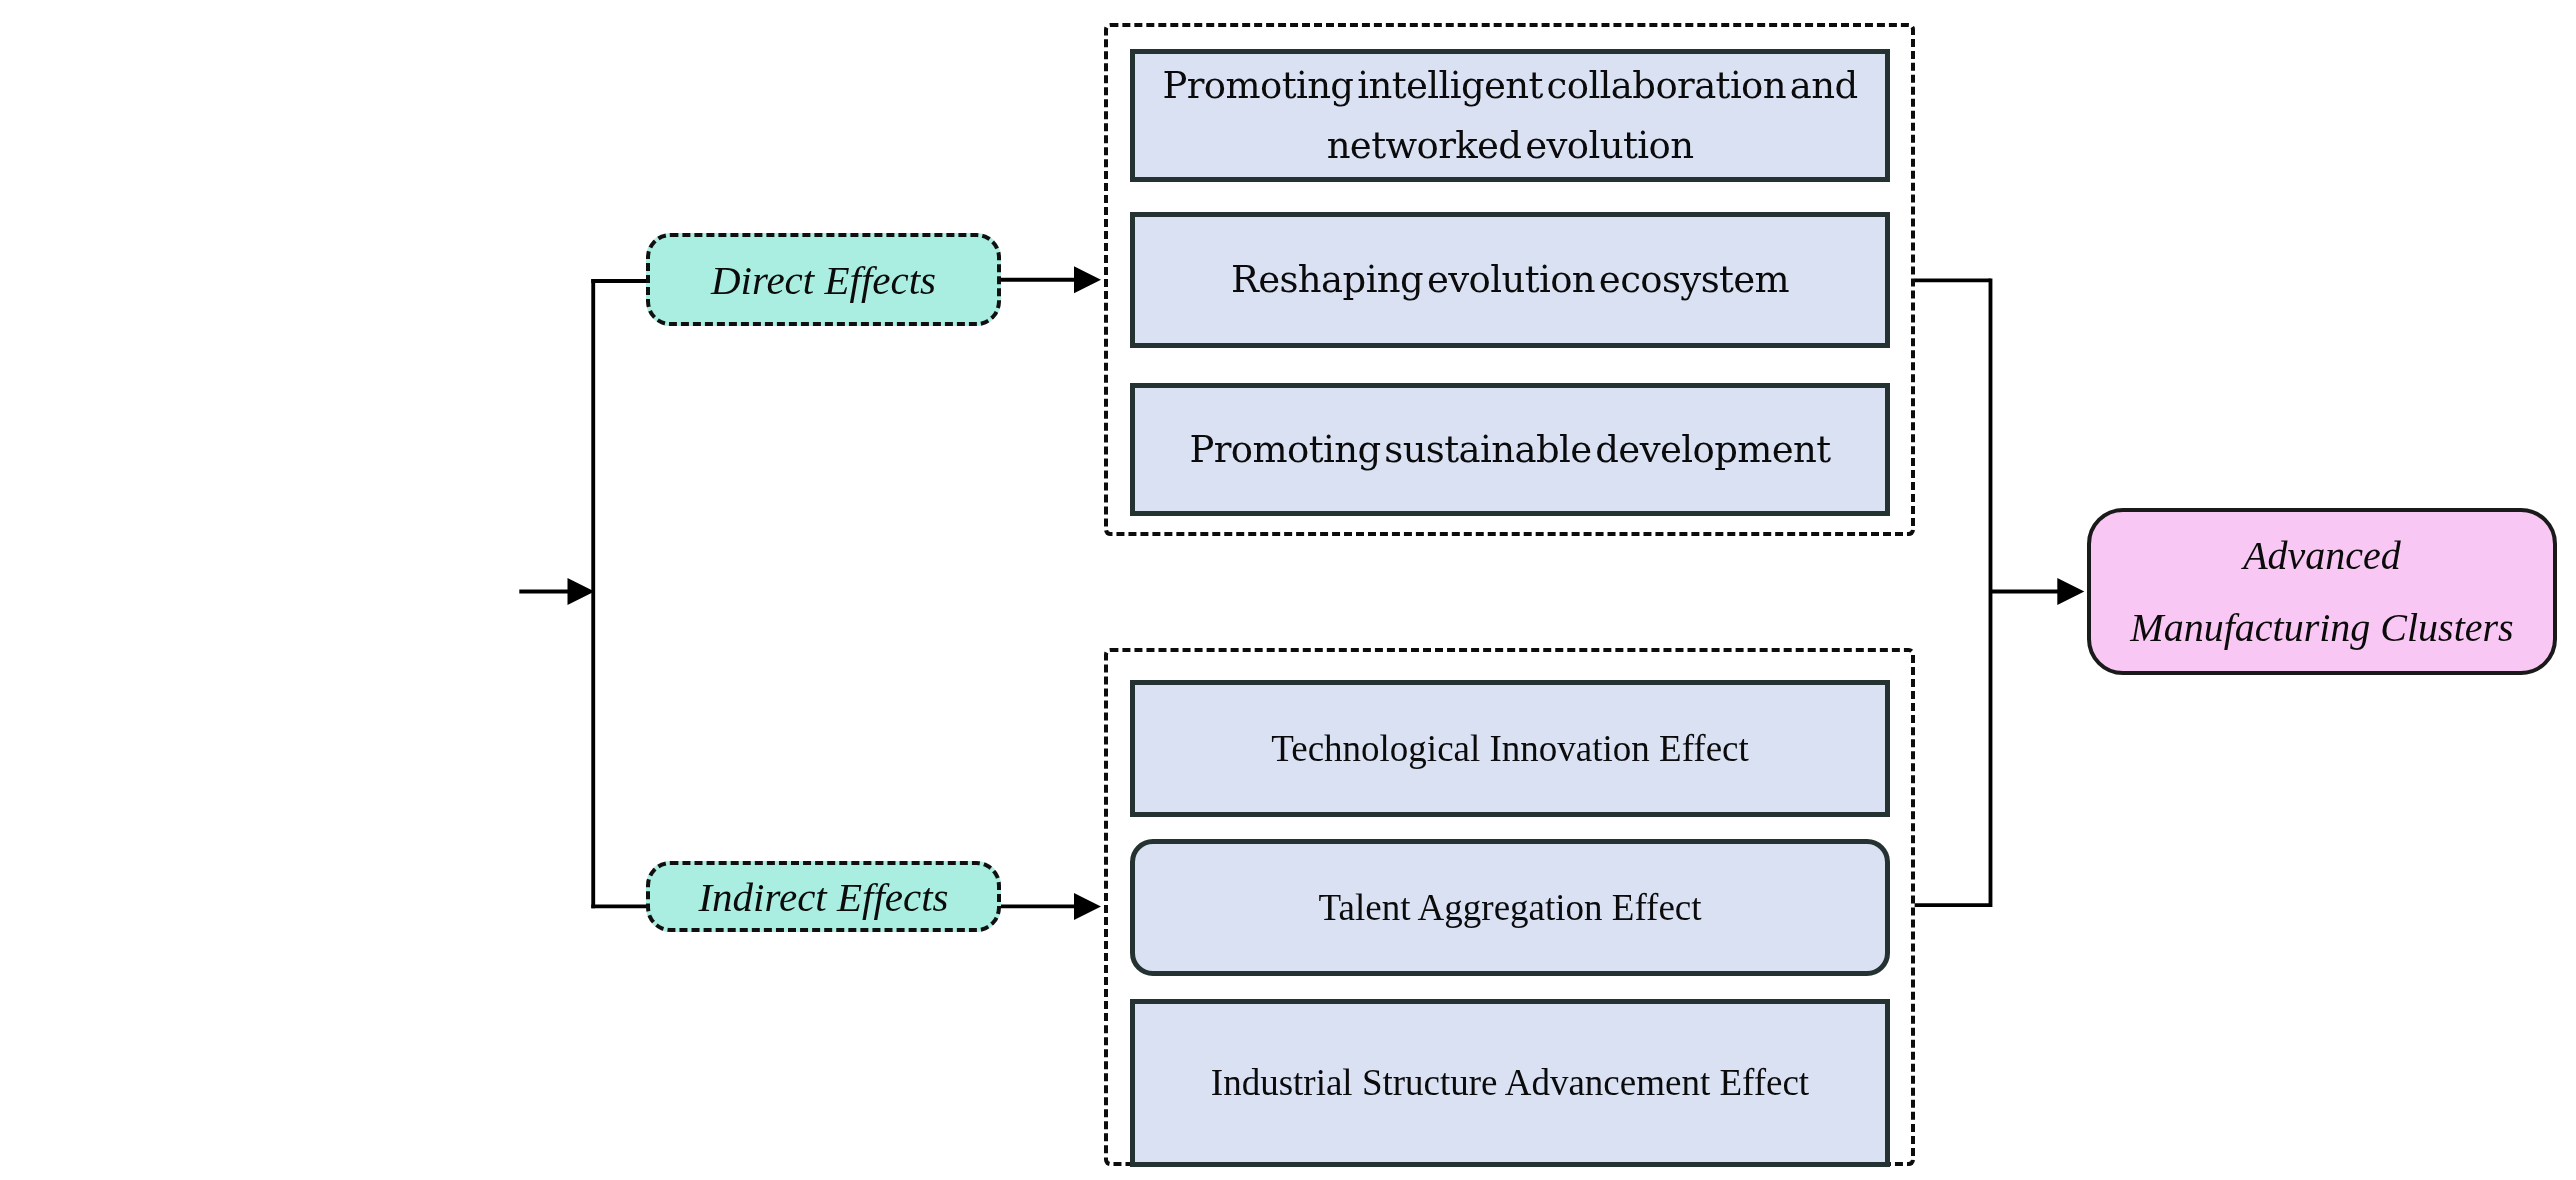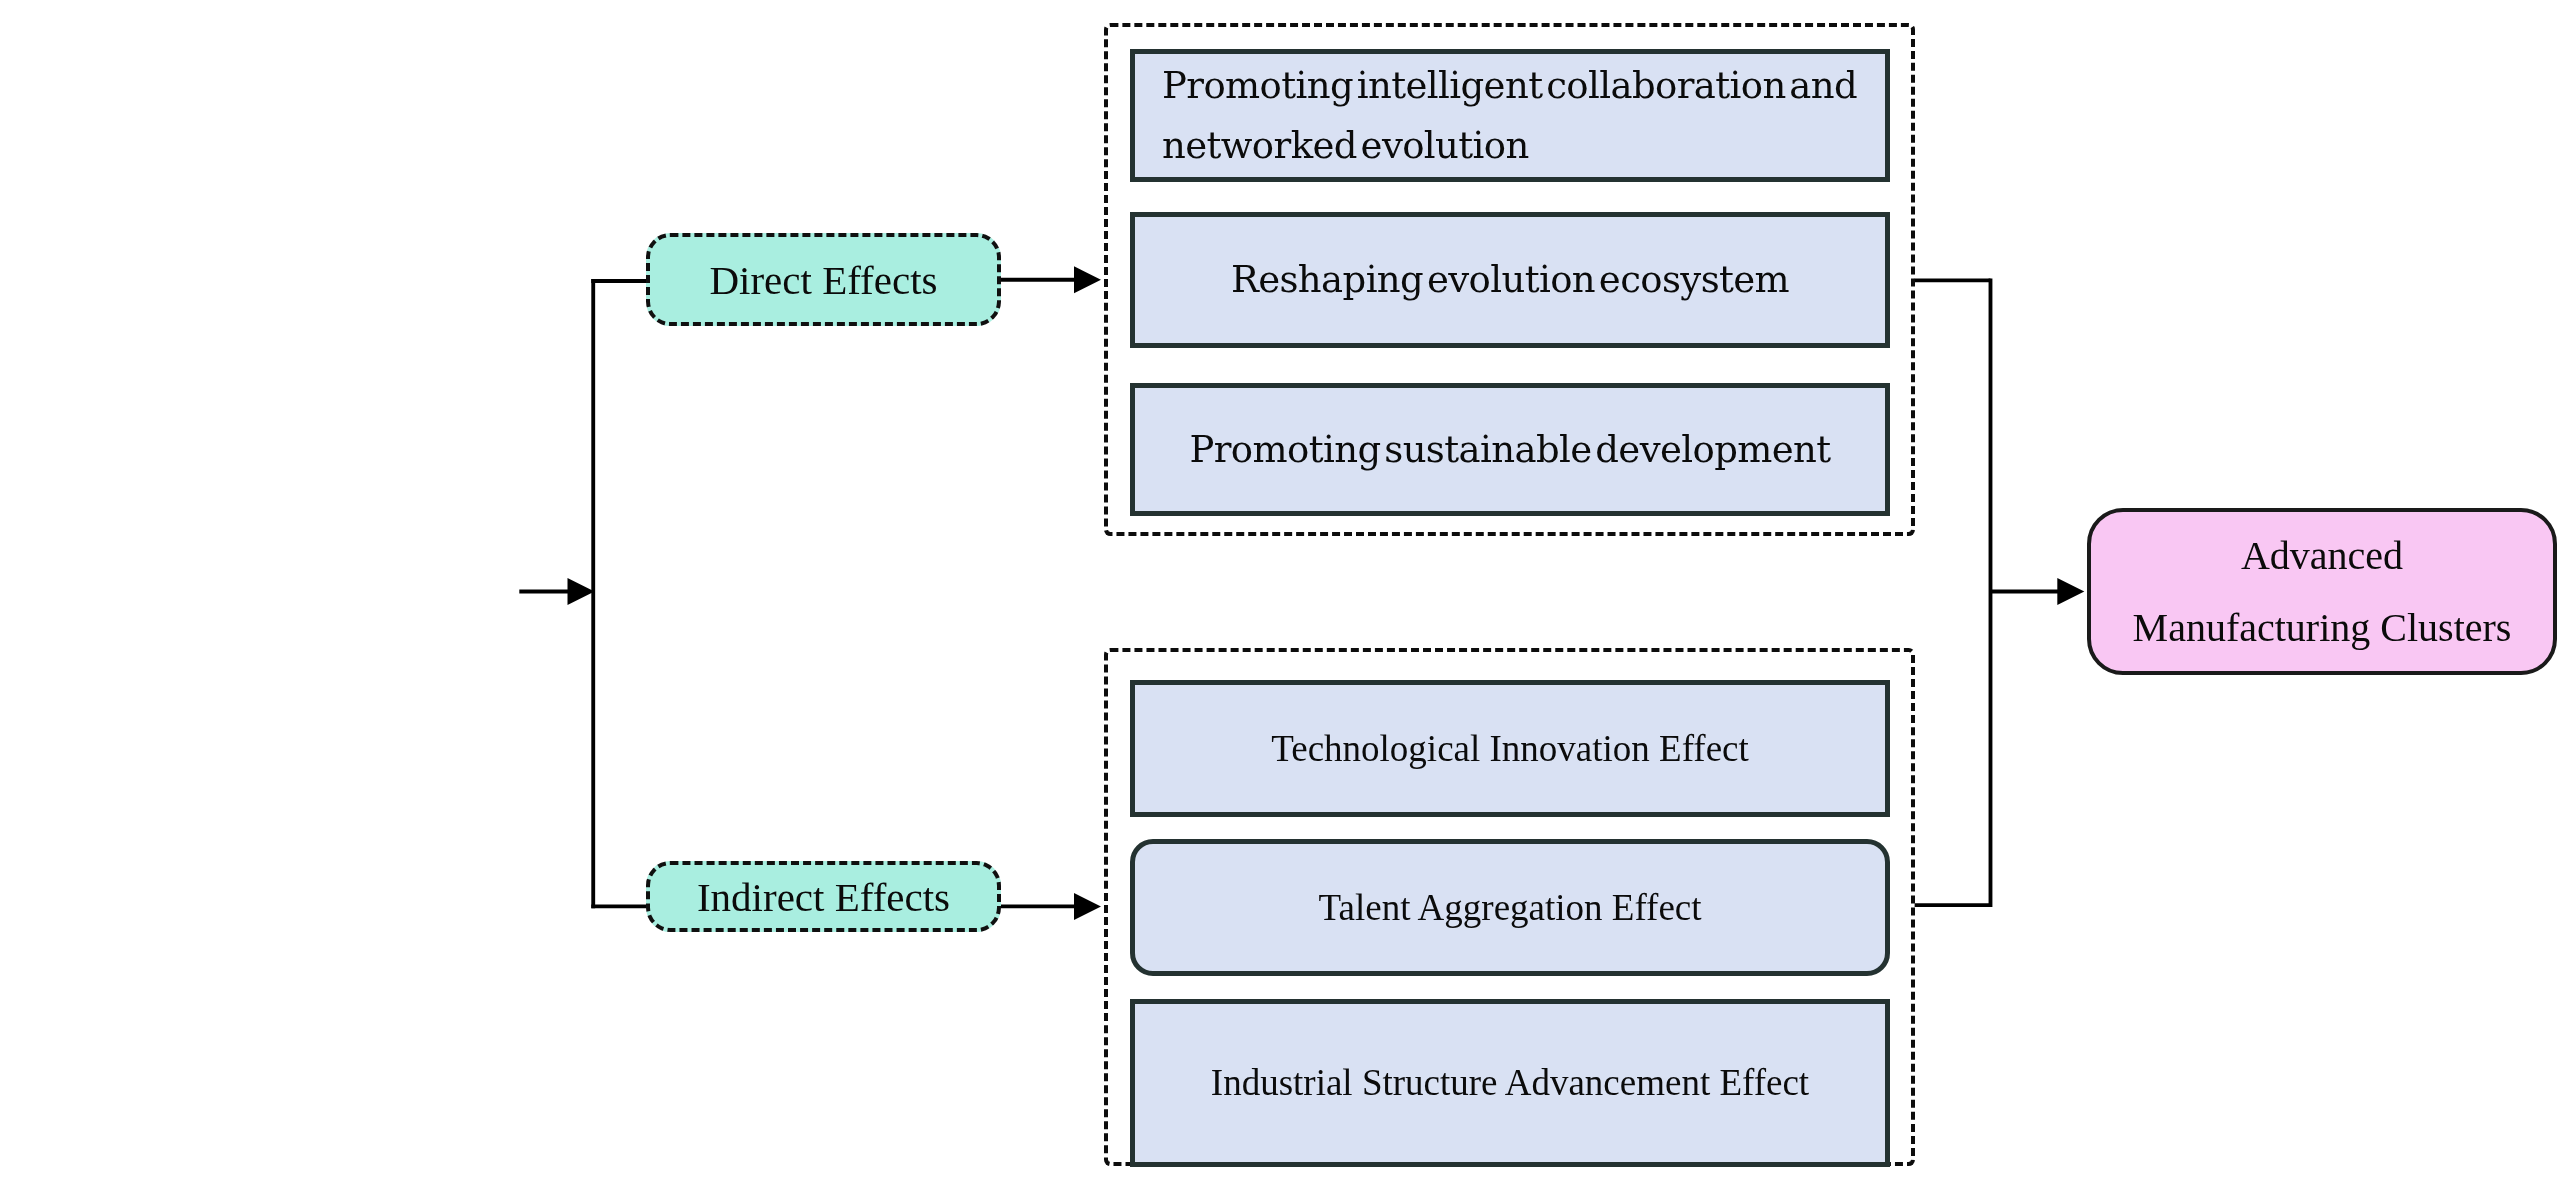--- a/index.html
+++ b/index.html
@@ -23,20 +23,21 @@
     height: 1181px;
   }
   .node {
     position: absolute;
     box-sizing: border-box;
     display: flex;
     flex-direction: column;
     align-items: center;
     justify-content: center;
     text-align: center;
+    font-style: italic;
   }
   .node-pink {
     background: #f9c7f3;
     border: 4.5px solid #1a1a1a;
     border-radius: 36px;
     font-size: 40px;
     line-height: 1.78;
   }
   .node-teal {
     background: #a9eee0;
@@ -62,20 +63,21 @@
   .item {
     position: absolute;
     left: 1130px;
     width: 760px;
     box-sizing: border-box;
     background: #d9e1f3;
     border: 5.1px solid #243231;
     display: flex;
     align-items: center;
     justify-content: center;
+    text-align: center;
     font-size: 37px;
     line-height: 1.6;
     padding: 0 27px;
   }
   .item-pal {
     font-family: "DejaVu Serif", serif;
     word-spacing: -0.2em;
     letter-spacing: -0.6px;
   }
   #item-d1 { top: 49px;   height: 133px; }

